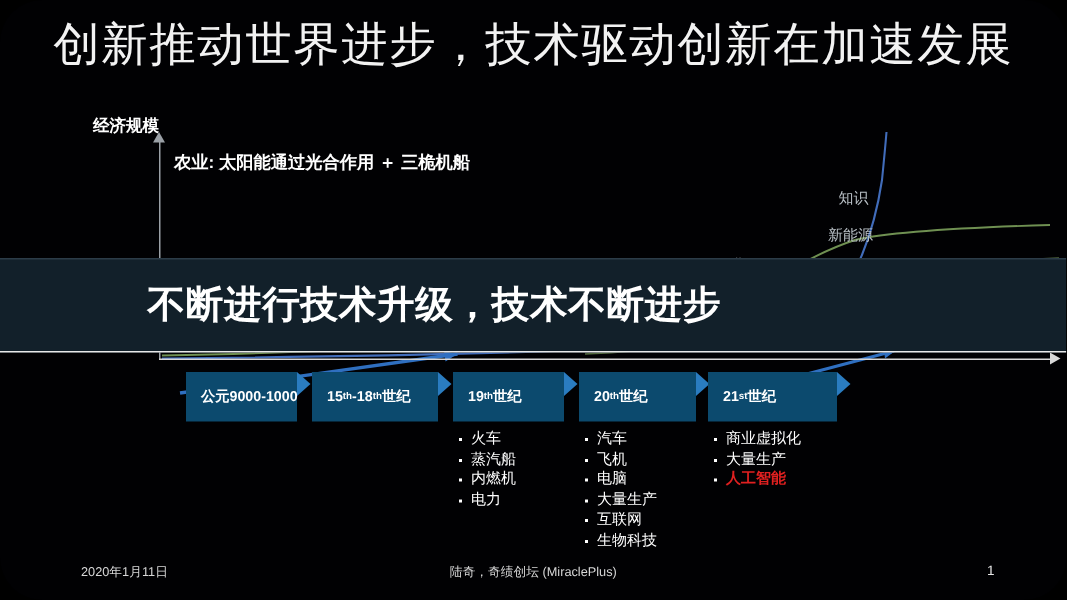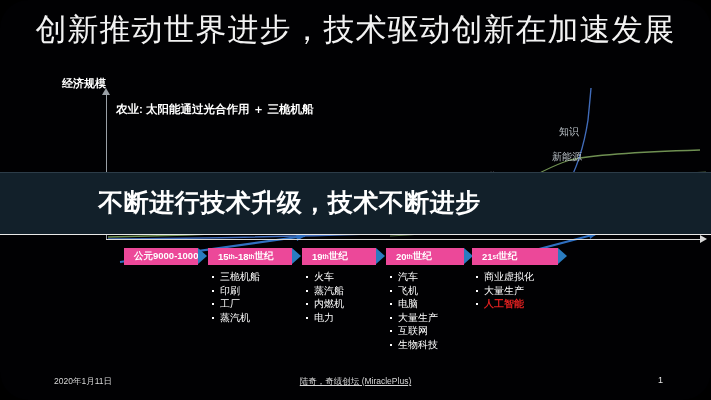--- a/index.html
+++ b/index.html
@@ -66,21 +66,21 @@
   #overlay-band-bottom{position:absolute;left:0;top:234px;width:711px;height:1px;background:#e8e8e8;}
   #overlay-text{
     position:absolute;left:0;top:186px;width:579px;text-align:center;
     font-size:25px;font-weight:bold;color:#ffffff;letter-spacing:0.5px;white-space:nowrap;
   }
 
   
   #timeline{position:absolute;left:124px;top:248px;width:580px;height:115px;}
   .col{position:absolute;top:0;}
   .chev{
-    position:relative;height:17px;background:#ec4899;color:#ffffff;
+    position:relative;height:33px;background:#0c4a6e;color:#ffffff;
     font-size:9.5px;font-weight:bold;display:flex;align-items:center;
     padding-left:10px;box-sizing:border-box;white-space:nowrap;
   }
   .chev::after{
     content:"";position:absolute;right:-9px;top:0;width:0;height:0;
     border-top:8.5px solid transparent;border-bottom:8.5px solid transparent;
     border-left:9px solid #2a7cc0;
   }
   .chev sup{font-size:6.5px;vertical-align:super;}
   .items{margin-top:5px;}
@@ -88,21 +88,21 @@
     font-size:10px;color:#ffffff;line-height:13.5px;white-space:nowrap;
     padding-left:12px;position:relative;
   }
   .item::before{
     content:"";position:absolute;left:4px;top:6px;width:2px;height:2px;background:#ffffff;
   }
   .item.highlight{color:#e02020;font-weight:bold;}
 
   
   #footer-date{position:absolute;left:54px;top:376px;font-size:8.5px;color:#d7d7d7;}
-  #footer-center{position:absolute;left:0;top:376px;width:711px;text-align:center;font-size:8.5px;color:#d7d7d7;text-decoration:underline;}
+  #footer-center{position:absolute;left:0;top:376px;width:711px;text-align:center;font-size:8.5px;color:#d7d7d7;}
   #footer-page{position:absolute;right:48px;top:375px;font-size:9px;color:#e6e6e6;}
 </style>
 </head>
 <body>
 
 <div id="slide">
 
   <div id="title">创新推动世界进步，技术驱动创新在加速发展</div>
 
   <div id="y-axis-label">经济规模</div>
@@ -144,26 +144,20 @@
   <div id="overlay-band-top"></div>
   <div id="overlay-band-bottom"></div>
   <div id="overlay-text">不断进行技术升级，技术不断进步</div>
 
   <div id="timeline">
       <div class="col" style="left: 0px; width: 74px;">
         <div class="chev">公元9000-1000</div>
       </div>
       <div class="col" style="left: 84px; width: 84px;">
         <div class="chev">15<sup>th</sup>-18<sup>th</sup> 世纪</div>
-        <div class="items">
-          <div class="item">三桅机船</div>
-          <div class="item">印刷</div>
-          <div class="item">工厂</div>
-          <div class="item">蒸汽机</div>
-        </div>
       </div>
       <div class="col" style="left: 178px; width: 74px;">
         <div class="chev">19<sup>th</sup> 世纪</div>
         <div class="items">
           <div class="item">火车</div>
           <div class="item">蒸汽船</div>
           <div class="item">内燃机</div>
           <div class="item">电力</div>
         </div>
       </div>

